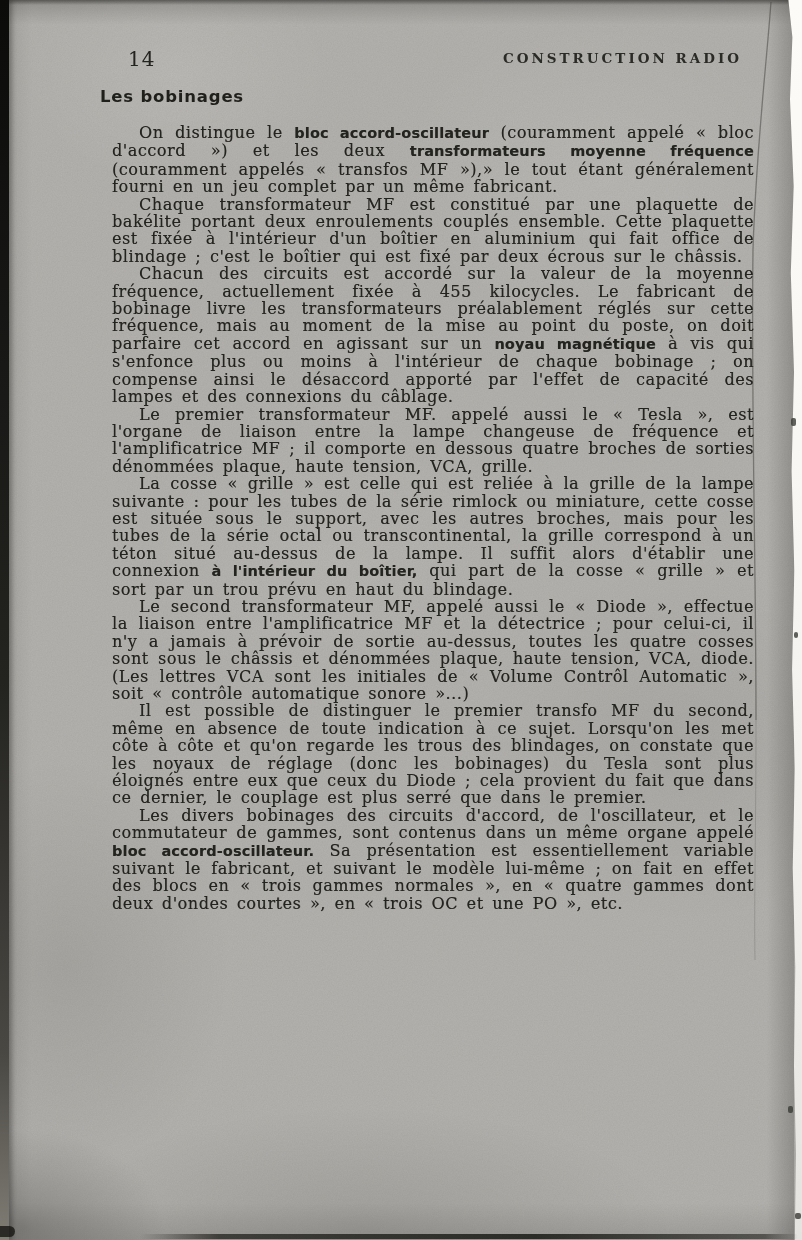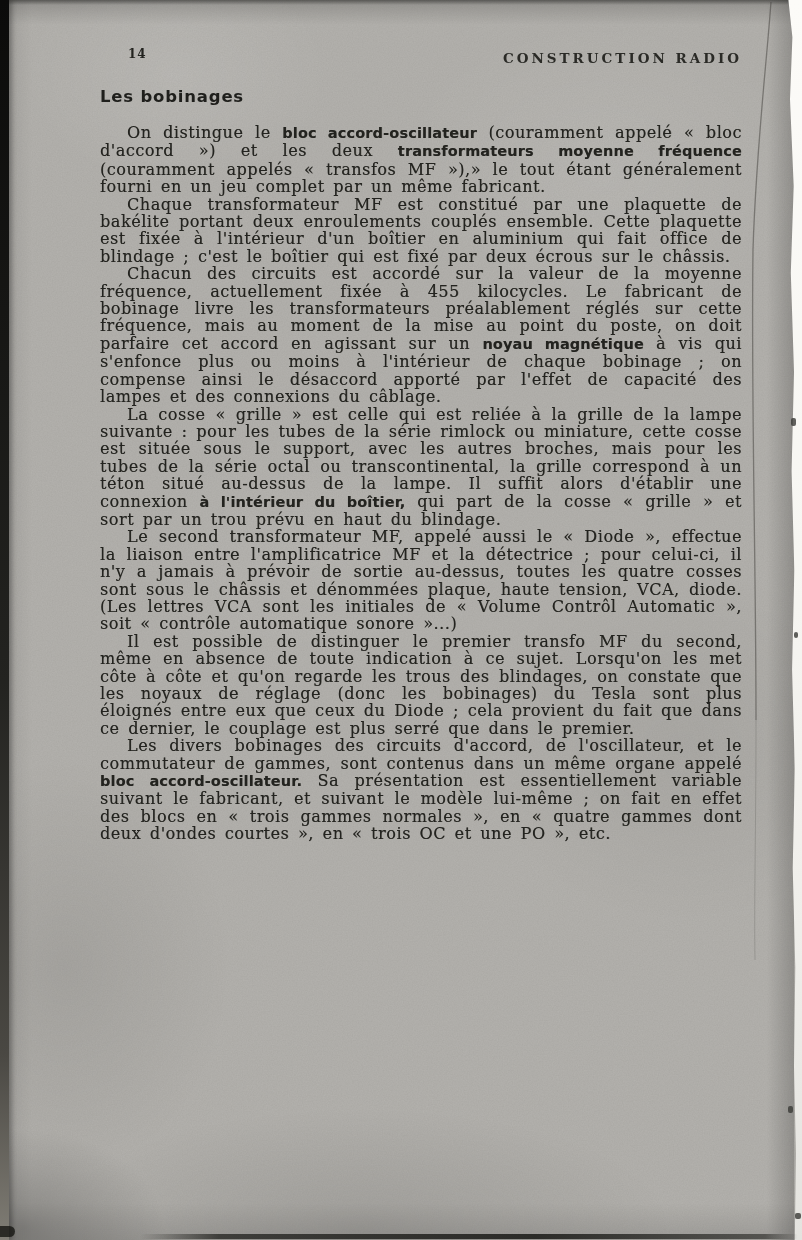--- a/index.html
+++ b/index.html
@@ -43,33 +43,33 @@
   .torn-edge{
     position:absolute;top:0;right:0;width:16px;height:1240px;
     background:linear-gradient(180deg,var(--torn_edge,#fcfbf8) 0%,#f7f6f2 45%,#efeeea 75%,#e4e3df 100%);
     clip-path:polygon(100% 0,100% 100%,55% 100%,62% 93%,50% 86%,58% 78%,42% 70%,55% 62%,38% 54%,52% 46%,35% 38%,50% 30%,30% 22%,48% 15%,25% 8%,40% 3%,15% 0);
   }
   .crease{position:absolute;inset:0;pointer-events:none;}
   .speck{position:absolute;background:#3a3936;opacity:.8;border-radius:2px;}
 
   .page-number{
     position:absolute;left:128px;top:47px;
-    font-size:12px;font-weight:bold;letter-spacing:1px;
+    font-size:20px;font-weight:normal;letter-spacing:1px;
   }
   .running-header{
     position:absolute;left:100px;top:50px;width:642px;text-align:right;
     font-size:13.5px;font-weight:bold;letter-spacing:3px;color:#2a2a26;
   }
   .section-title{
     position:absolute;left:100px;top:87px;width:642px;text-align:left;
     font-family:"DejaVu Sans",sans-serif;font-size:16.5px;font-weight:bold;letter-spacing:.8px;
     color:#1f1f1c;
   }
   .body-text{
-    position:absolute;left:100px;top:124px;width:642px;
+    position:absolute;left:112px;top:124px;width:642px;
     font-size:16px;line-height:17.4px;text-align:justify;
     letter-spacing:.55px;word-spacing:3px;
     color:var(--ink,#23231f);
     text-shadow:.3px .3px .5px rgba(30,30,25,.45);
   }
   .para{margin:0;text-indent:27px;}
   .b{font-family:"DejaVu Sans",sans-serif;font-weight:bold;font-size:14.4px;letter-spacing:.2px;}
 </style>
 </head>
 <body style="--paper: #b4b2ae; --ink: #23231f; --edge_dark: #141412; --torn_edge: #fcfbf8;">
@@ -105,19 +105,20 @@
   <div class="bl-mark"></div>
 
   <div class="page-number">14</div>
   <div class="running-header">CONSTRUCTION RADIO</div>
   <div class="section-title">Les bobinages</div>
 
   <div class="body-text">
     <p class="para"><span>On distingue le </span><span class="b">bloc accord-oscillateur</span><span> (couramment appelé « bloc d'accord ») et les deux </span><span class="b">transformateurs moyenne fréquence</span><span> (couramment appelés « transfos MF »),» le tout étant généralement fourni en un jeu complet par un même fabricant.</span></p>
     <p class="para"><span>Chaque transformateur MF est constitué par une plaquette de bakélite portant deux enroulements couplés ensemble. Cette plaquette est fixée à l'intérieur d'un boîtier en aluminium qui fait office de blindage ; c'est le boîtier qui est fixé par deux écrous sur le châssis.</span></p>
     <p class="para"><span>Chacun des circuits est accordé sur la valeur de la moyenne fréquence, actuellement fixée à 455 kilocycles. Le fabricant de bobinage livre les transformateurs préalablement réglés sur cette fréquence, mais au moment de la mise au point du poste, on doit parfaire cet accord en agissant sur un </span><span class="b">noyau magnétique</span><span> à vis qui s'enfonce plus ou moins à l'intérieur de chaque bobinage ; on compense ainsi le désaccord apporté par l'effet de capacité des lampes et des connexions du câblage.</span></p>
+    <p class="para"><span>Le premier transformateur MF. appelé aussi le « Tesla », est l'organe de liaison entre la lampe changeuse de fréquence et l'amplificatrice MF ; il comporte en dessous quatre broches de sorties dénommées plaque, haute tension, VCA, grille.</span></p>
     <p class="para"><span>La cosse « grille » est celle qui est reliée à la grille de la lampe suivante : pour les tubes de la série rimlock ou miniature, cette cosse est située sous le support, avec les autres broches, mais pour les tubes de la série octal ou transcontinental, la grille correspond à un téton situé au-dessus de la lampe. Il suffit alors d'établir une connexion </span><span class="b">à l'intérieur du boîtier,</span><span> qui part de la cosse « grille » et sort par un trou prévu en haut du blindage.</span></p>
     <p class="para"><span>Le second transformateur MF, appelé aussi le « Diode », effectue la liaison entre l'amplificatrice MF et la détectrice ; pour celui-ci, il n'y a jamais à prévoir de sortie au-dessus, toutes les quatre cosses sont sous le châssis et dénommées plaque, haute tension, VCA, diode. (Les lettres VCA sont les initiales de « Volume Contrôl Automatic », soit « contrôle automatique sonore »...)</span></p>
     <p class="para"><span>Il est possible de distinguer le premier transfo MF du second, même en absence de toute indication à ce sujet. Lorsqu'on les met côte à côte et qu'on regarde les trous des blindages, on constate que les noyaux de réglage (donc les bobinages) du Tesla sont plus éloignés entre eux que ceux du Diode ; cela provient du fait que dans ce dernier, le couplage est plus serré que dans le premier.</span></p>
     <p class="para"><span>Les divers bobinages des circuits d'accord, de l'oscillateur, et le commutateur de gammes, sont contenus dans un même organe appelé </span><span class="b">bloc accord-oscillateur.</span><span> Sa présentation est essentiellement variable suivant le fabricant, et suivant le modèle lui-même ; on fait en effet des blocs en « trois gammes normales », en « quatre gammes dont deux d'ondes courtes », en « trois OC et une PO », etc.</span></p>
   </div>
 
 </div>
 
 </body></html>

